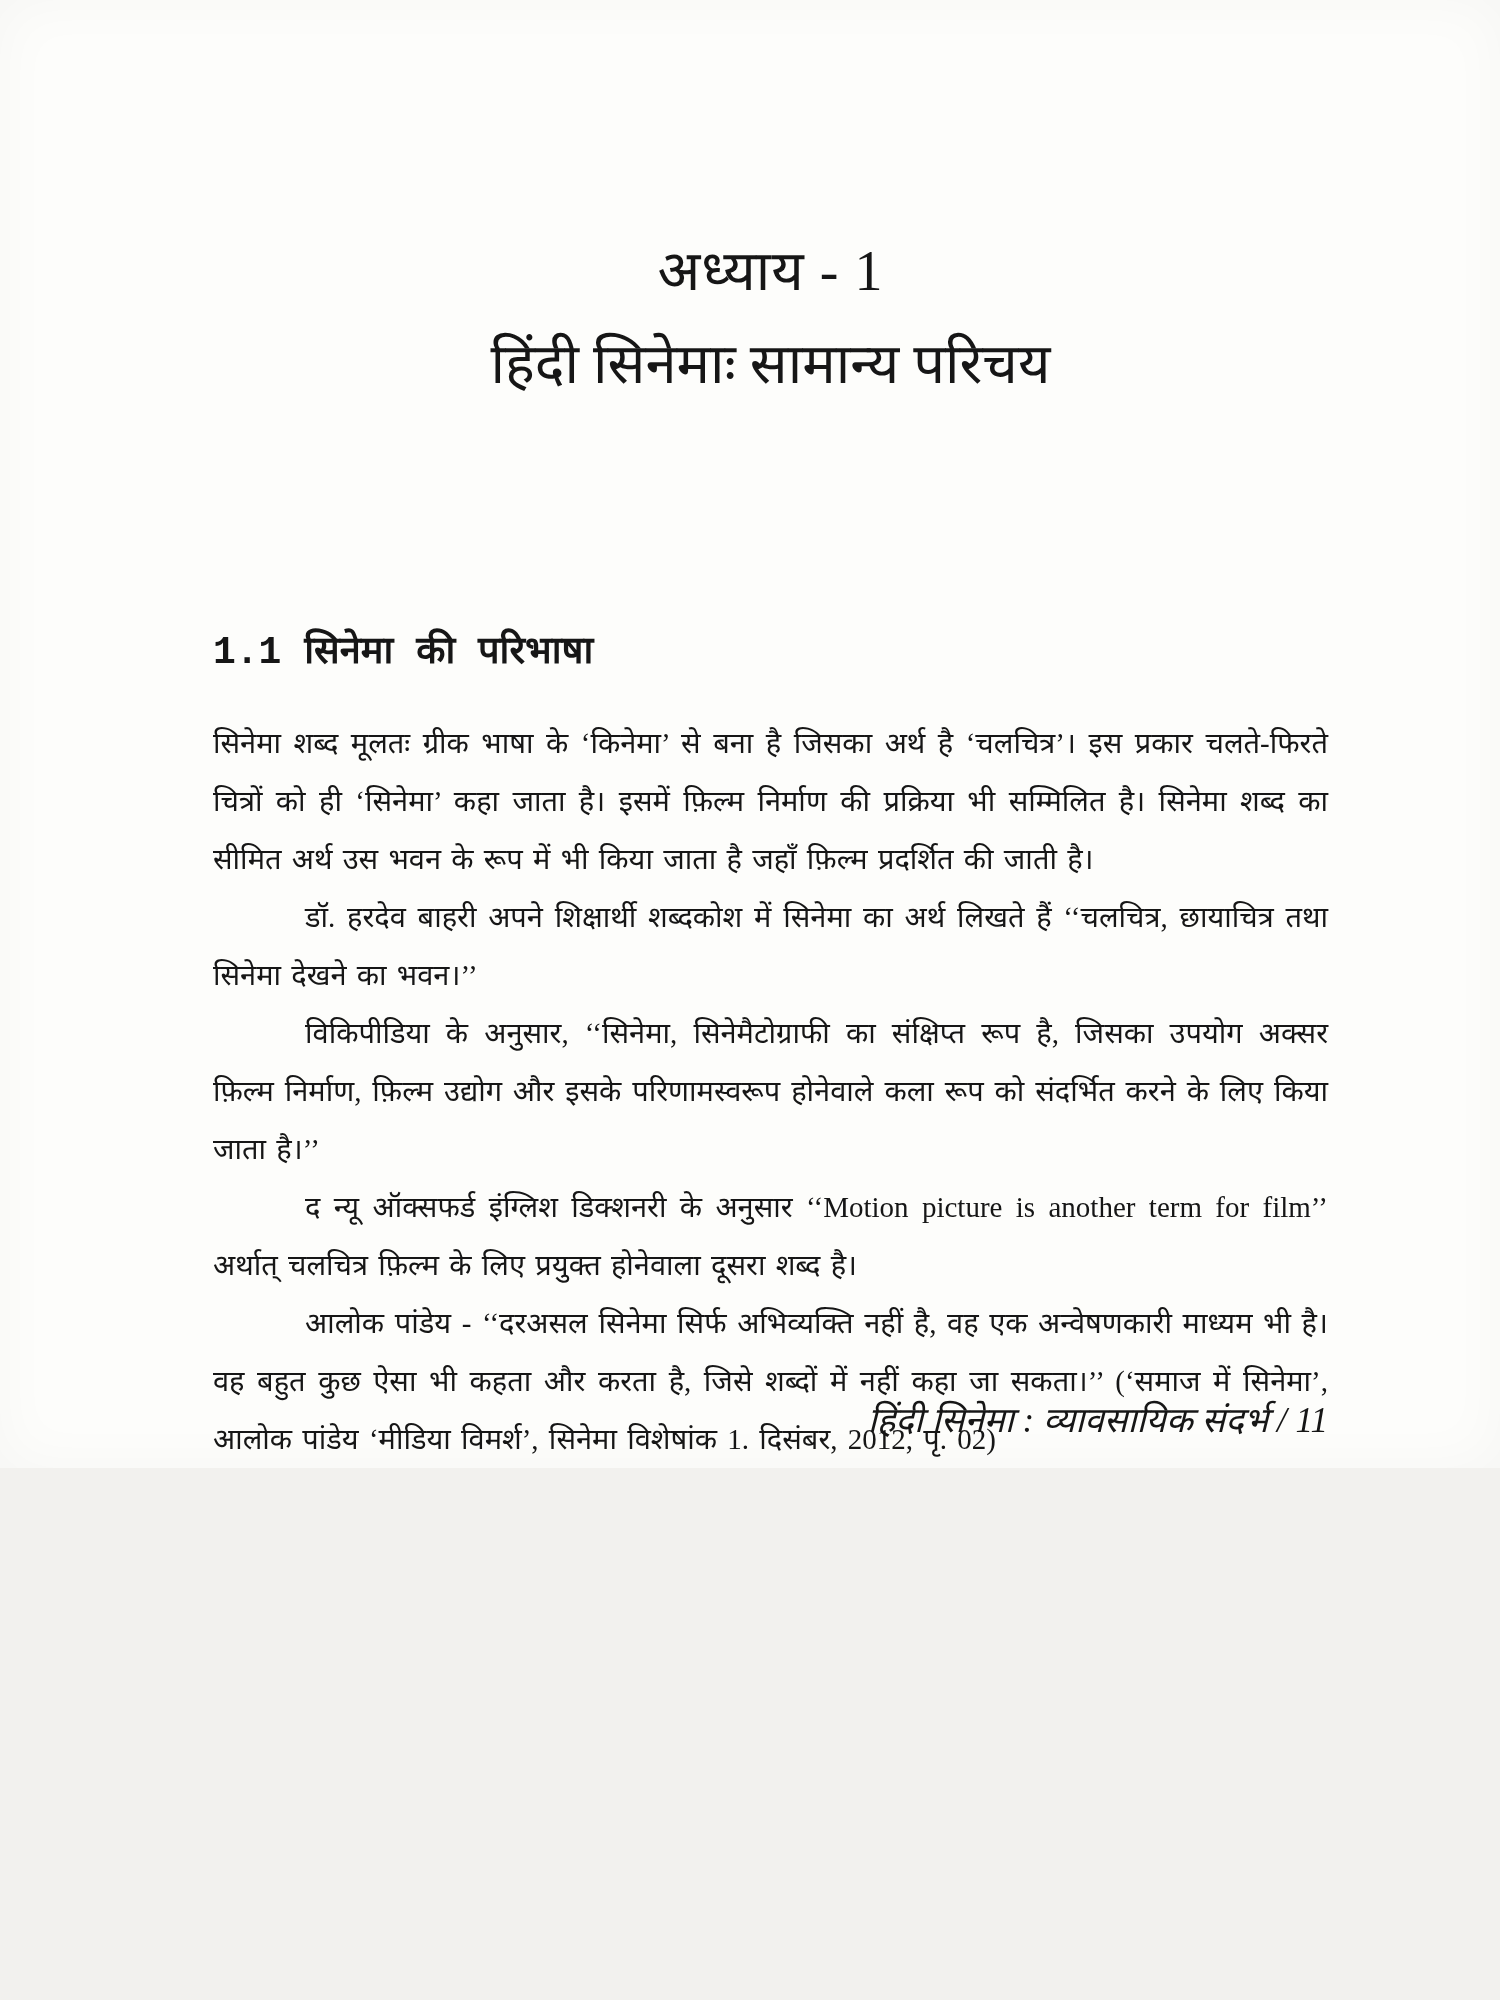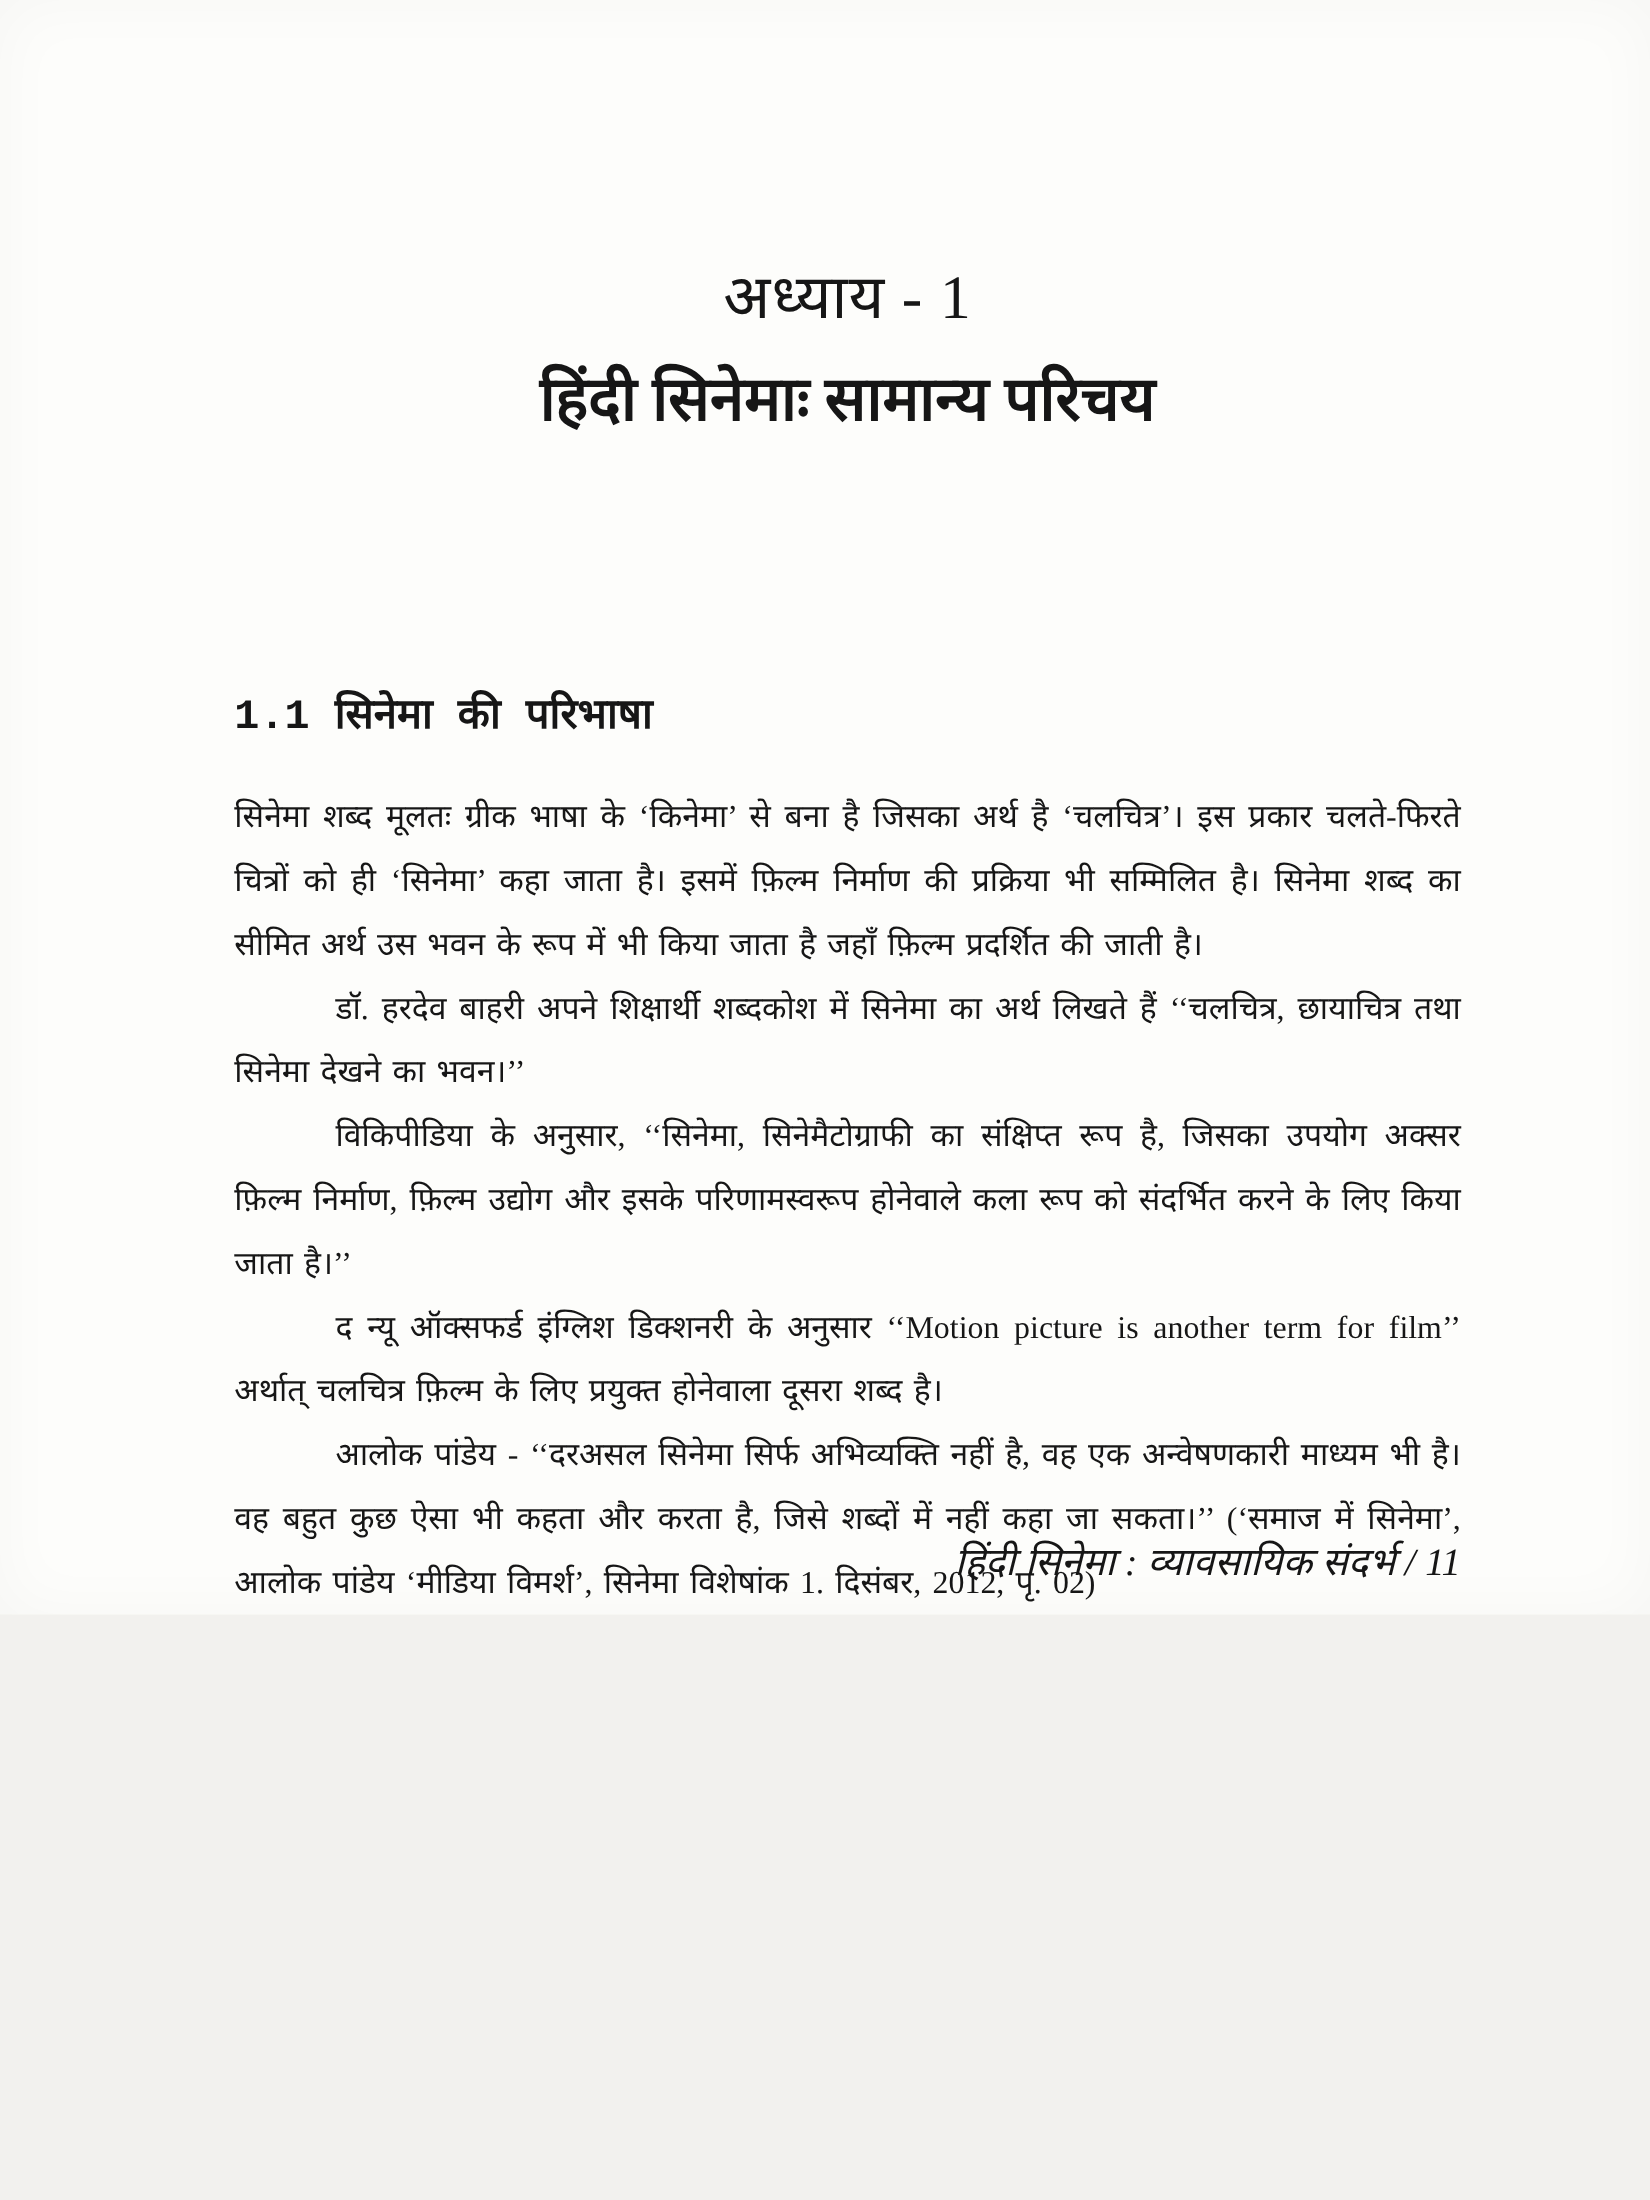--- a/index.html
+++ b/index.html
@@ -29,21 +29,21 @@
     text-align: center;
     font-size: 56px;
     font-weight: 500;
     letter-spacing: 1px;
     line-height: 1.2;
   }
   .chapter-subtitle {
     margin: 26px 0 0 0;
     text-align: center;
     font-size: 56px;
-    font-weight: 700;
+    font-weight: 400;
     line-height: 1.2;
   }
   .section-heading {
     margin: 232px 0 0 0;
     font-size: 38px;
     font-weight: bold;
     line-height: 1.2;
     font-family: Liberation Mono, monospace;
   }
   .body-text {

